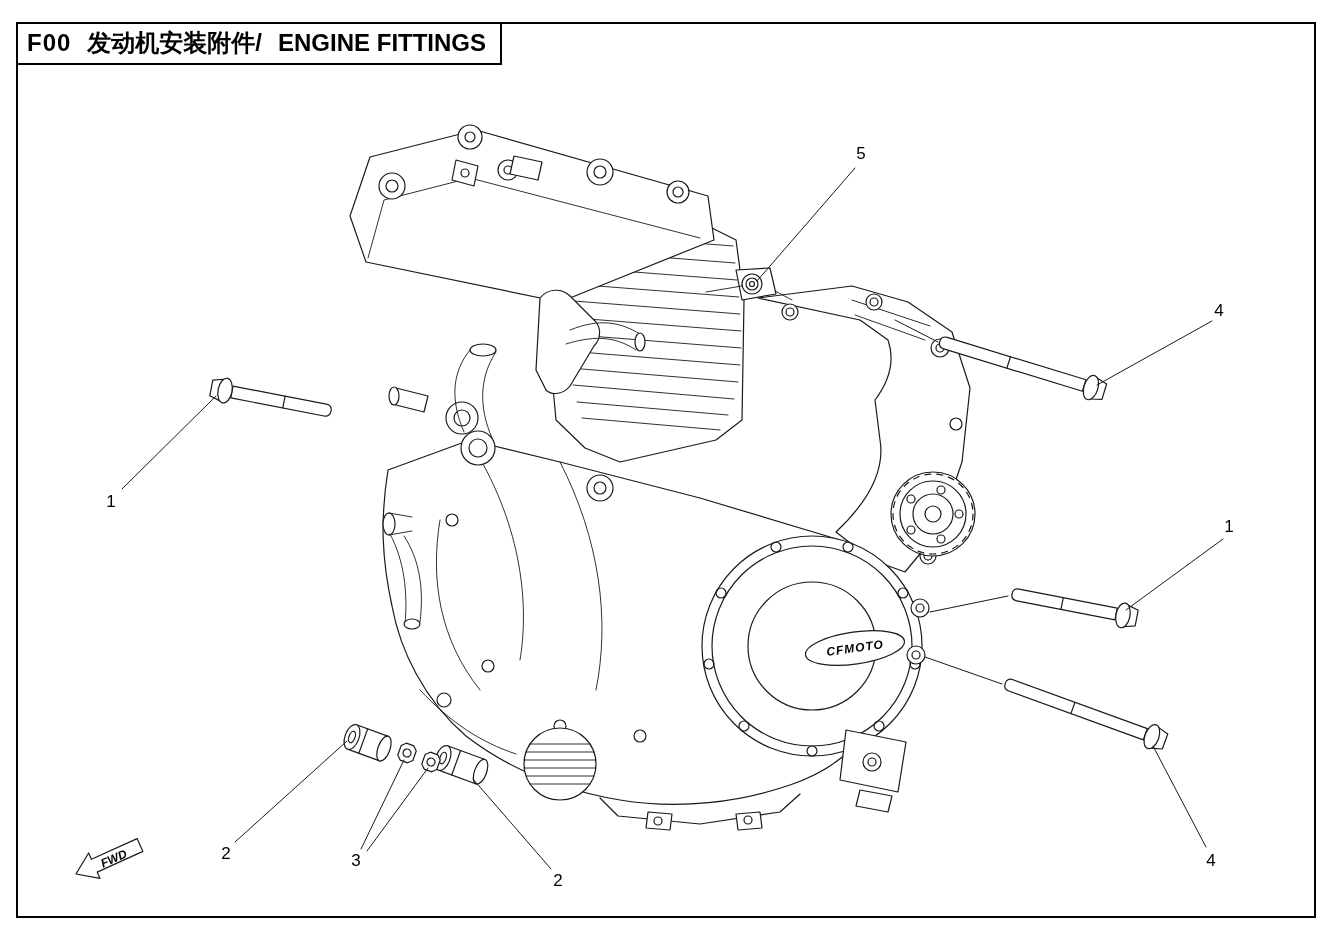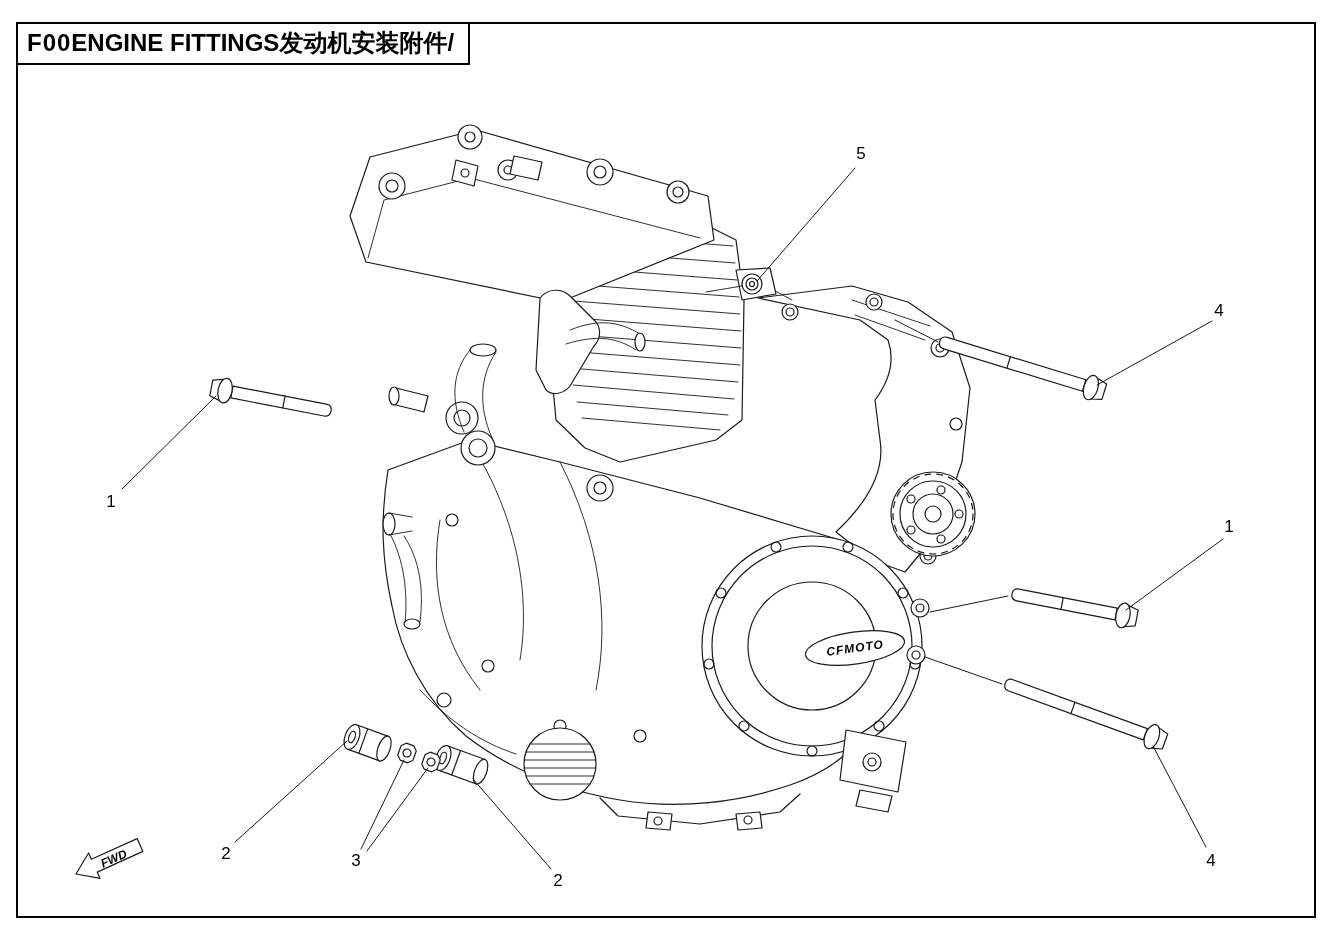--- a/index.html
+++ b/index.html
@@ -1,20 +1,20 @@
 <!DOCTYPE html>
 <html><head>
 <meta charset="utf-8">
 <style>
   html,body{margin:0;padding:0;background:#fff;}
   .page{position:relative;width:1332px;height:938px;background:#fff;overflow:hidden;
         font-family:"Liberation Sans",sans-serif;color:#000;}
   .frame{position:absolute;left:16px;top:22px;right:16px;bottom:20px;border:2px solid #000;}
   .title-box{position:absolute;left:16px;top:22px;display:inline-flex;align-items:baseline;
-        border:2px solid #000;background:#fff;padding:3px 14px 4px 9px;
+        gap:16px;border:2px solid #000;background:#fff;padding:3px 14px 4px 9px;
         font-weight:bold;font-size:24px;white-space:nowrap;z-index:5;}
   .title-code{letter-spacing:1px;}
   .callout{position:absolute;width:20px;text-align:center;font-size:17px;z-index:6;
         font-family:"Liberation Sans",sans-serif;}
   .diagram-svg{position:absolute;left:0;top:0;z-index:2;}
   .diagram-svg path,.diagram-svg line,.diagram-svg circle,
   .diagram-svg ellipse,.diagram-svg rect,.diagram-svg polygon{
         stroke:#1a1a1a;stroke-width:1.2;fill:none;stroke-linejoin:round;stroke-linecap:round;}
   .diagram-svg .wf{fill:#ffffff;}
   .diagram-svg .thin{stroke-width:0.9;}
@@ -27,22 +27,22 @@
 </style>
 </head>
 <body>
 
 <div class="page">
 
   <div class="frame"></div>
 
   <div class="title-box">
     <span class="title-code">F00</span>
+    <span>发动机安装附件/</span>
     <span>ENGINE FITTINGS</span>
-    <span>发动机安装附件/</span>
   </div>
 
   <svg class="diagram-svg" width="1332" height="938" viewBox="0 0 1332 938">
 
     <g>
 
       <g>
         <path class="wf" d="M758,298 L852,286 L908,302 L952,332 L970,388 L962,462 L938,532 L905,572 L872,560 L836,532 C870,500 885,470 880,440 L875,400 C890,380 895,360 888,340 L860,320 Z"></path>
         <path class="thin" d="M792,300 L762,284 M855,315 L925,340 M852,300 L930,326"></path>
         <circle class="wf" cx="790" cy="312" r="8"></circle>

